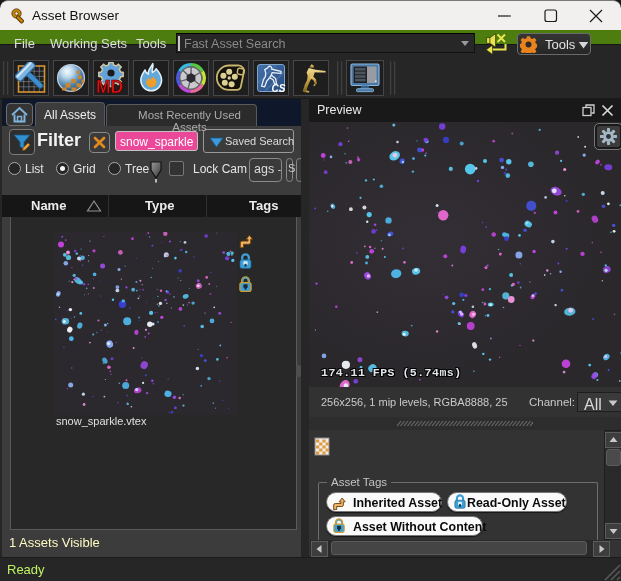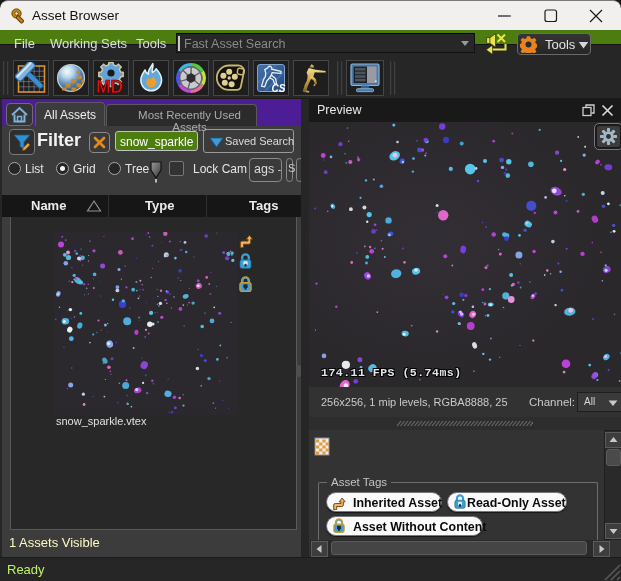--- a/index.html
+++ b/index.html
@@ -16,32 +16,32 @@
 #fsearch .dd { position:absolute; right:1px; top:1px; width:16px; height:16px; }
 #toolsbtn { position:absolute; left:517px; top:3px; width:74px; height:22px; background:linear-gradient(#343434,#262626); border:1px solid #6a6a6a; border-radius:4px; }
 
 #toolbar { position:absolute; left:0; top:58px; width:621px; height:41px; background:#262626; border-bottom:1px solid #1a1a1a; }
 .tbtn { position:absolute; top:2px; width:36px; height:36px; background:#1e1e1f; border:1px solid #46464a; border-radius:0; }
 .tbtn svg { position:absolute; left:1px; top:1px; }
 .grip { position:absolute; top:3px; width:2px; height:34px; background:linear-gradient(90deg,#4a4a4a,#222); border-radius:1px;}
 
 #main { position:absolute; left:0; top:99px; width:621px; height:458px; background:#262626; }
 #left { position:absolute; left:2px; top:0; width:299px; height:458px; background:#3c3c3c; overflow:hidden; }
-#tabrow { position:absolute; left:0; top:0; width:299px; height:27px; background:#4c1d95; }
+#tabrow { position:absolute; left:0; top:0; width:299px; height:27px; background:#0f172a; }
 #homebtn { position:absolute; left:4px; top:4px; width:27px; height:23px; background:#343434; border:1px solid #6e6e6e; border-radius:4px; }
 .tab { position:absolute; top:3px; height:24px; font-size:12px; border:1px solid #5a5a5a; border-bottom:none; border-radius:4px 4px 0 0; }
 #tab1 { left:33px; width:70px; background:#3c3c3c; color:#f0f0f0; z-index:2;}
 #tab2 { left:104px; width:151px; background:#2b2b2b; color:#aaa; top:5px; height:22px; z-index:1; font-size:11.5px;}
 .tab span { position:absolute; left:0; right:0; top:5px; text-align:center; }
 #tab2 span { top:4px;margin-left:16px; }
 #filterrow { position:absolute; left:0; top:27px; width:299px; height:31px; }
 #filterbtn { position:absolute; left:7px; top:3px; width:26px; height:26px; background:#2e2e2e; border:1px solid #7a7a7a; border-radius:4px;}
 #filterlbl { position:absolute; left:35px; top:4px; font-size:18px; font-weight:bold; color:#f2f2f2; letter-spacing:0px;}
 #xbtn { position:absolute; left:87px; top:6px; width:21px; height:21px; background:#3a3a3a; border:1px solid #8a8a8a; border-radius:4px; }
-#searchinput { position:absolute; left:113px; top:5px; width:83px; height:20px; background:#4d7c0f; border:1.5px solid #c2c2c2; border-radius:3px; }
+#searchinput { position:absolute; left:113px; top:5px; width:83px; height:20px; background:#ec4899; border:1.5px solid #c2c2c2; border-radius:3px; }
 #searchinput span { position:absolute; left:4px; top:2.5px; font-size:12px; color:#fff; }
 #savedbtn { position:absolute; left:201px; top:3px; width:91px; height:24px; background:#3b3b3b; border:1px solid #999; border-radius:3px; }
 #savedbtn span { position:absolute; left:21px; top:5px; font-size:11px; color:#dcdcdc; white-space:nowrap; }
 #radiorow { position:absolute; left:0; top:58px; width:299px; height:30px; }
 .radio { position:absolute; top:5px; width:13px; height:13px; border-radius:50%; border:1px solid #a8a8a8; background:#262626; }
 .radio.sel::after { content:""; position:absolute; left:3px; top:3px; width:5px; height:5px; border-radius:50%; background:#f5f5f5; }
 .rlbl { position:absolute; top:5px; font-size:12px; color:#e4e4e4; }
 #chk { position:absolute; left:167px; top:4px; width:15px; height:15px; border:1.5px solid #777; border-radius:2px; background:#333; }
 #agsbtn { position:absolute; left:247px; top:1px; width:33px; height:24px; border:1px solid #8a8a8a; border-radius:4px; background:#3a3a3a; color:#dcdcdc; font-size:12.5px; }
 .sliver { position:absolute; top:1px; width:7px; height:24px; border:1px solid #8a8a8a; border-radius:4px; background:#3a3a3a; }
@@ -58,21 +58,21 @@
 #right { position:absolute; left:309px; top:0; width:318px; height:458px; background:#323232; }
 #phead { position:absolute; left:0; top:0; width:318px; height:23px; background:#191919; }
 #phead .t { position:absolute; left:8px; top:4px; font-size:12.5px; color:#e8e8e8; }
 #pimg { position:absolute; left:0; top:23px; width:318px; height:265px; background:#2b282c; }
 #gearbtn { position:absolute; right:5px; top:2px; width:27px; height:25px; background:#3c3c3c; border:2px solid #1a1a1a; outline:1px solid #777; border-radius:4px; }
 #fps { position:absolute; left:12px; bottom:8px; font-family:"Liberation Mono",monospace; font-size:11.5px; font-weight:bold; color:#e2e6ea; text-shadow:1px 1px 0 #000,-1px -1px 0 #000,1px -1px 0 #000,-1px 1px 0 #000; letter-spacing:0.5px;}
 #pinfo { position:absolute; left:0; top:288px; width:318px; height:30px; }
 #pinfo .t { position:absolute; left:12px; top:9px; font-size:11px; color:#c9c9c9; }
 #chlbl { position:absolute; left:220px; top:9px; font-size:11.5px; color:#c9c9c9; }
 #chbox { position:absolute; left:268px; top:5px; width:46px; height:20px; background:#3a3a3a; border:1px solid #1e1e1e; }
-#chbox span { position:absolute; left:6px; top:3px; font-size:10px; color:#d8d8d8; }
+#chbox span { position:absolute; left:6px; top:3px; font-size:16px; color:#d8d8d8; }
 #psplit { position:absolute; left:0; top:318px; width:318px; height:13px; background:#2d2d2d; }
 #pbottom { position:absolute; left:0; top:331px; width:318px; height:127px; background:#333; }
 #pathico { position:absolute; left:5px; top:7px; width:18px; height:20px; }
 #pathbox { position:absolute; left:24px; top:3px; width:270px; height:28px; background:#131313; border:1px solid #c6c6c6; overflow:hidden; }
 #pathbox span { position:absolute; right:3px; top:1.5px; font-size:21px; color:#f2f2f2; white-space:nowrap; }
 #grpbox { position:absolute; left:9px; top:52px; width:280px; height:80px; border:1px solid #6e6e6e; border-radius:2px; border-bottom:none;}
 #grplbl { position:absolute; left:8px; top:-7px; background:#333; padding:0 4px; font-size:11.5px; color:#c4c4c4; }
 .pill { position:absolute; height:20px; background:#fafafa; border:1px solid #777; border-radius:10px; box-shadow:0 1px 1px #141414; }
 .pill span { position:absolute; top:2.5px; font-size:12.4px; font-weight:bold; color:#0a0a0a; white-space:nowrap; }
 

